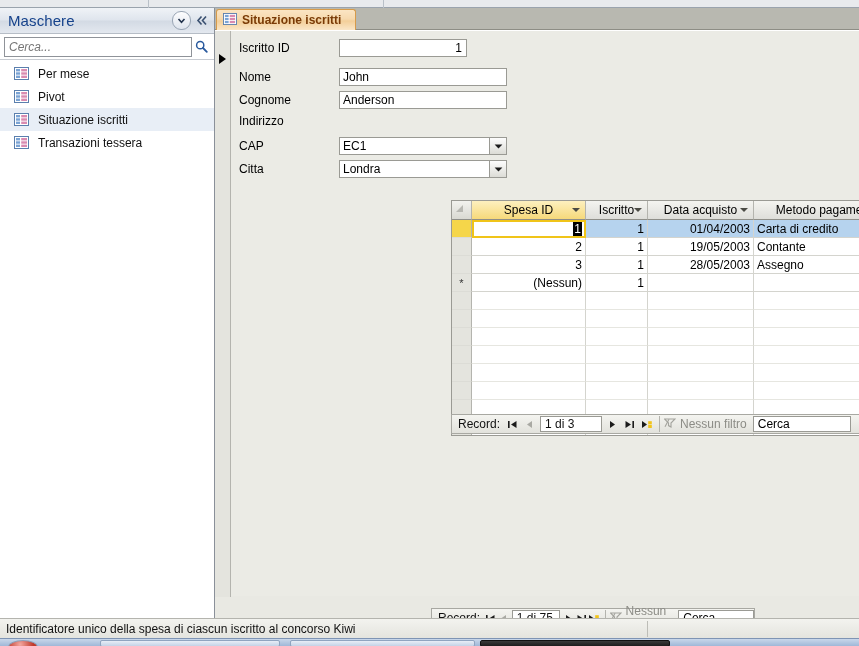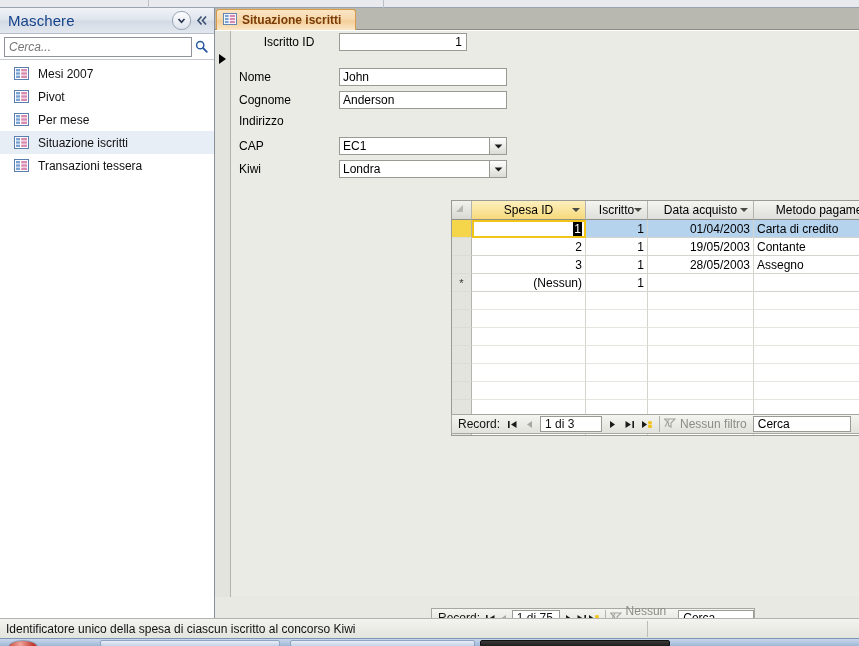--- a/index.html
+++ b/index.html
@@ -284,49 +284,35 @@
           <svg width="15" height="13" viewBox="0 0 15 13">
             <rect x="0.5" y="0.5" width="14" height="12" fill="#ffffff" stroke="#5b7fad"></rect>
             <rect x="2" y="2" width="4" height="2.4" fill="#7aa3d4"></rect>
             <rect x="2" y="5.3" width="4" height="2.4" fill="#7aa3d4"></rect>
             <rect x="2" y="8.6" width="4" height="2.4" fill="#7aa3d4"></rect>
             <rect x="7.2" y="2" width="5.8" height="2.4" fill="#d98ab0"></rect>
             <rect x="7.2" y="5.3" width="5.8" height="2.4" fill="#d98ab0"></rect>
             <rect x="7.2" y="8.6" width="5.8" height="2.4" fill="#d98ab0"></rect>
           </svg>
         </span>
-        <span class="label">Mesi 2007</span>
+        <span class="label">Per mese</span>
       </div>
       <div class="nav-item">
         <span class="form-icon">
           <svg width="15" height="13" viewBox="0 0 15 13">
             <rect x="0.5" y="0.5" width="14" height="12" fill="#ffffff" stroke="#5b7fad"></rect>
             <rect x="2" y="2" width="4" height="2.4" fill="#7aa3d4"></rect>
             <rect x="2" y="5.3" width="4" height="2.4" fill="#7aa3d4"></rect>
             <rect x="2" y="8.6" width="4" height="2.4" fill="#7aa3d4"></rect>
             <rect x="7.2" y="2" width="5.8" height="2.4" fill="#d98ab0"></rect>
             <rect x="7.2" y="5.3" width="5.8" height="2.4" fill="#d98ab0"></rect>
             <rect x="7.2" y="8.6" width="5.8" height="2.4" fill="#d98ab0"></rect>
           </svg>
         </span>
         <span class="label">Pivot</span>
-      </div>
-      <div class="nav-item">
-        <span class="form-icon">
-          <svg width="15" height="13" viewBox="0 0 15 13">
-            <rect x="0.5" y="0.5" width="14" height="12" fill="#ffffff" stroke="#5b7fad"></rect>
-            <rect x="2" y="2" width="4" height="2.4" fill="#7aa3d4"></rect>
-            <rect x="2" y="5.3" width="4" height="2.4" fill="#7aa3d4"></rect>
-            <rect x="2" y="8.6" width="4" height="2.4" fill="#7aa3d4"></rect>
-            <rect x="7.2" y="2" width="5.8" height="2.4" fill="#d98ab0"></rect>
-            <rect x="7.2" y="5.3" width="5.8" height="2.4" fill="#d98ab0"></rect>
-            <rect x="7.2" y="8.6" width="5.8" height="2.4" fill="#d98ab0"></rect>
-          </svg>
-        </span>
-        <span class="label">Per mese</span>
       </div>
       <div class="nav-item selected">
         <span class="form-icon">
           <svg width="15" height="13" viewBox="0 0 15 13">
             <rect x="0.5" y="0.5" width="14" height="12" fill="#ffffff" stroke="#5b7fad"></rect>
             <rect x="2" y="2" width="4" height="2.4" fill="#7aa3d4"></rect>
             <rect x="2" y="5.3" width="4" height="2.4" fill="#7aa3d4"></rect>
             <rect x="2" y="8.6" width="4" height="2.4" fill="#7aa3d4"></rect>
             <rect x="7.2" y="2" width="5.8" height="2.4" fill="#d98ab0"></rect>
             <rect x="7.2" y="5.3" width="5.8" height="2.4" fill="#d98ab0"></rect>
@@ -374,21 +360,21 @@
     <div class="form-canvas">
 
       <div class="rec-sel-bar">
         <span class="rec-arrow">
           <svg width="8" height="10" viewBox="0 0 8 10">
               <path d="M0 0 L7 5 L0 10 Z" fill="#000"></path>
             </svg>
         </span>
       </div>
 
-      <div class="field-row" style="left:24px; top:2px;text-align:center;">
+      <div class="field-row" style="left:24px; top:8px;">
         <span class="field-label" style="width:100px">Iscritto ID</span>
         <span class="ctl numeric" style="width:128px">1</span>
       </div>
 
       <div class="field-row" style="left:24px; top:37px;">
         <span class="field-label" style="width:100px">Nome</span>
         <span class="ctl" style="width:168px">John</span>
       </div>
 
       <div class="field-row" style="left:24px; top:60px;">
@@ -406,21 +392,21 @@
           <span>EC1</span>
           <span class="combo-btn">
             <svg width="9" height="7" viewBox="0 0 9 7">
                 <path d="M0.6 1.4 L4.5 5.4 L8.4 1.4 Z" fill="#1b1b1b"></path>
               </svg>
           </span>
         </span>
       </div>
 
       <div class="field-row" style="left:24px; top:129px;">
-        <span class="field-label" style="width:100px">Kiwi</span>
+        <span class="field-label" style="width:100px">Citta</span>
         <span class="ctl combo" style="width:168px">
           <span>Londra</span>
           <span class="combo-btn">
             <svg width="9" height="7" viewBox="0 0 9 7">
                 <path d="M0.6 1.4 L4.5 5.4 L8.4 1.4 Z" fill="#1b1b1b"></path>
               </svg>
           </span>
         </span>
       </div>
 

